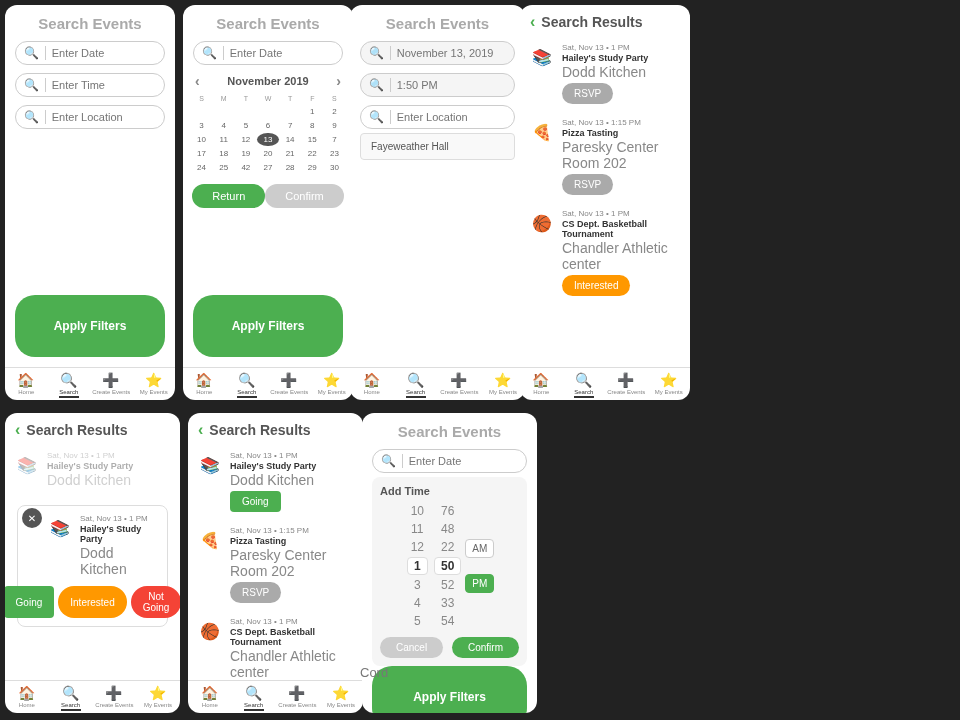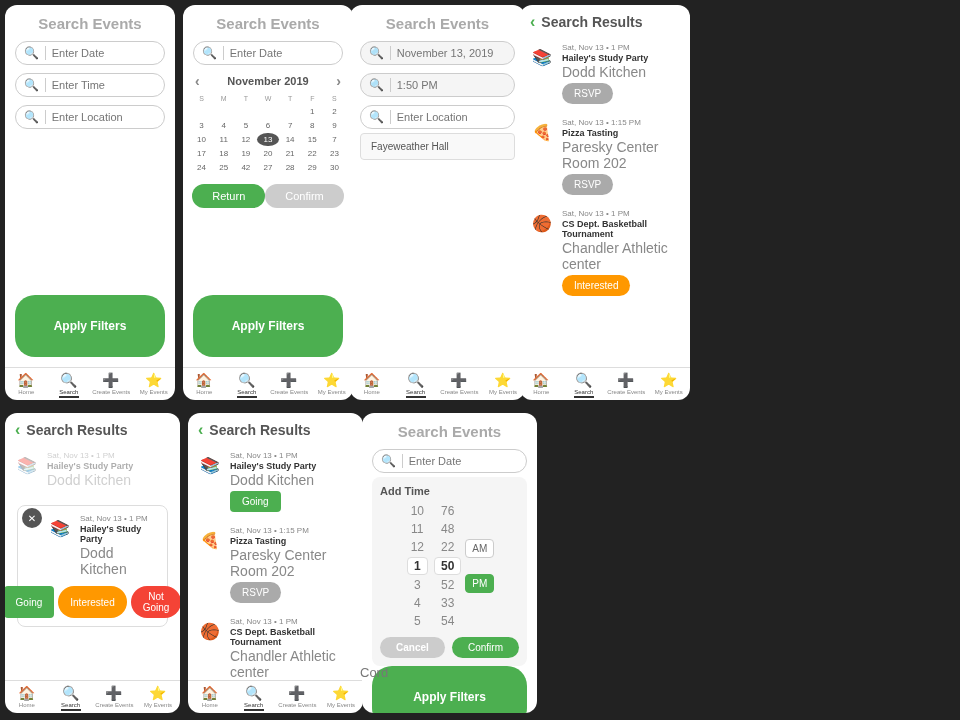--- a/index.html
+++ b/index.html
@@ -381,21 +381,20 @@
       margin-top: 8px;
     }
     .tp-cancel {
       background: #ccc;
       color: #fff;
       border: none;
       border-radius: 20px;
       padding: 5px 16px;
       font-size: 10px;
       cursor: pointer;
-      font-weight: bold;
     }
     .tp-confirm {
       background: #4CAF50;
       color: #fff;
       border: none;
       border-radius: 20px;
       padding: 5px 16px;
       font-size: 10px;
       cursor: pointer;
     }

